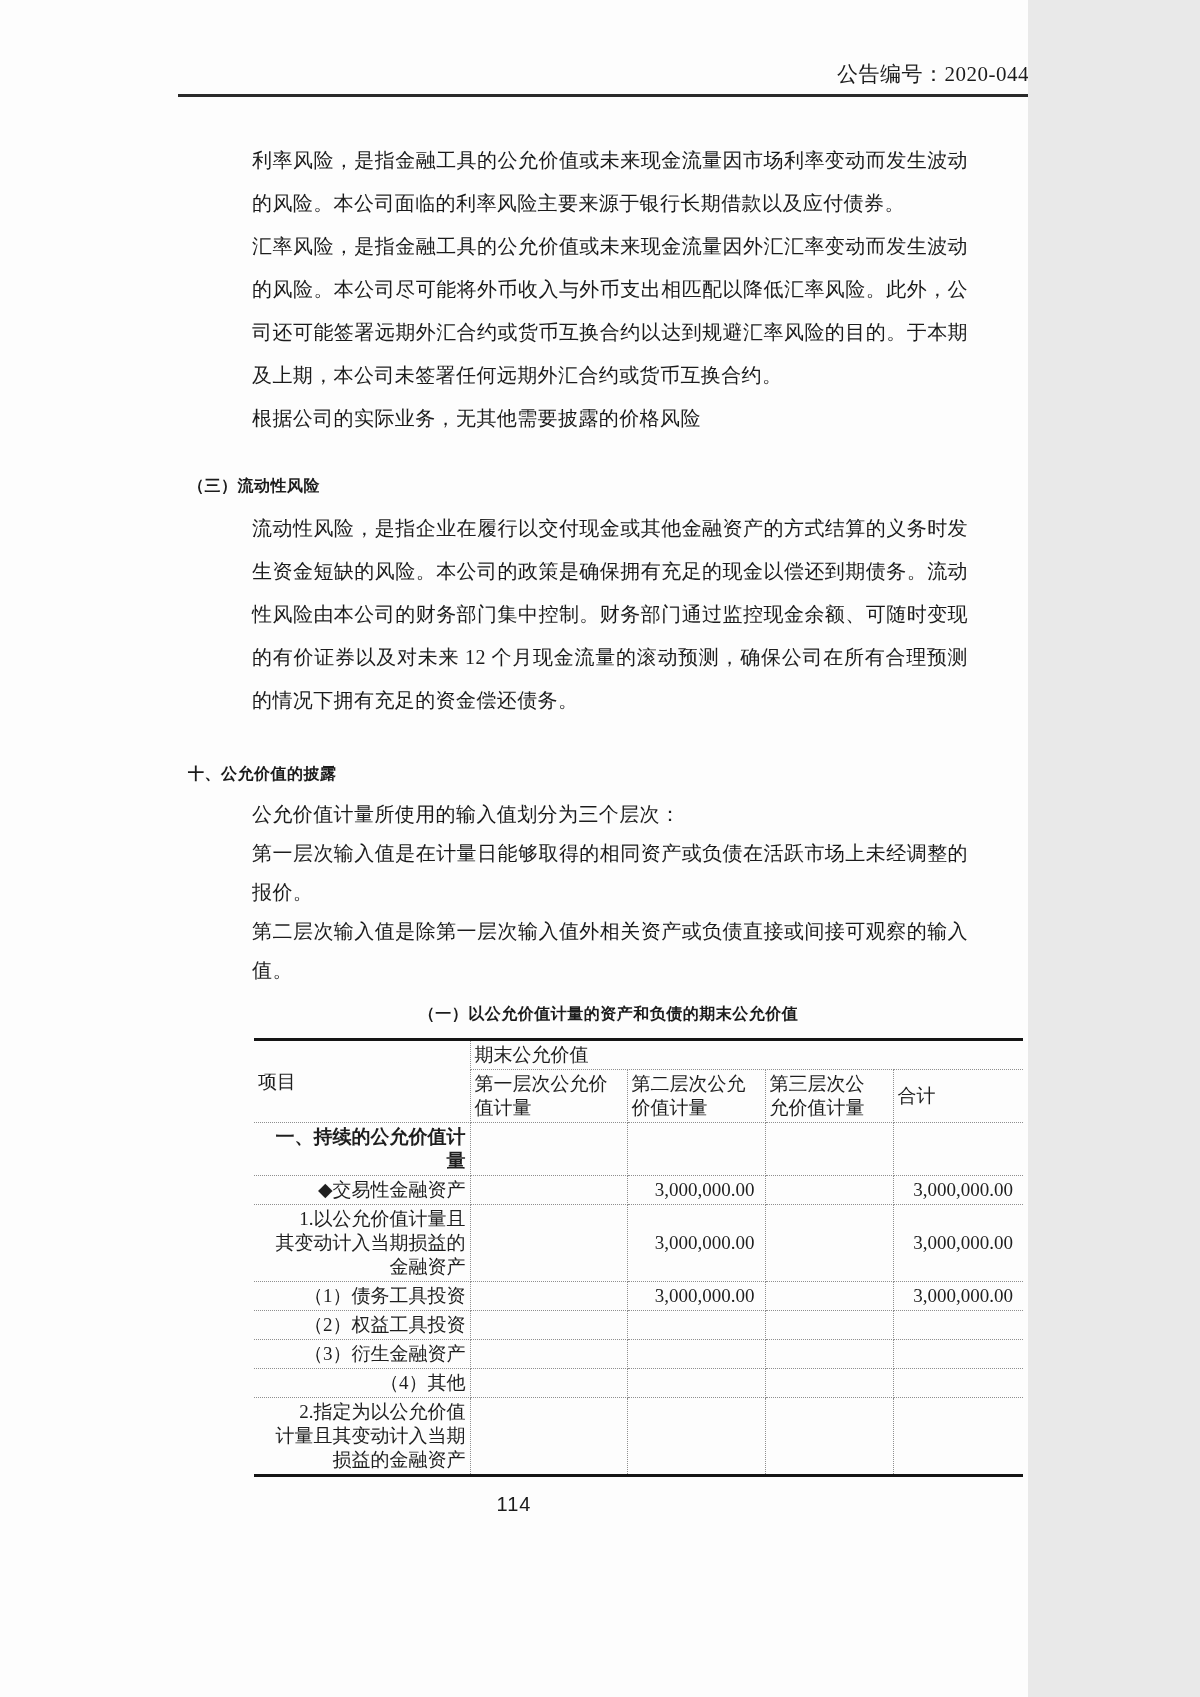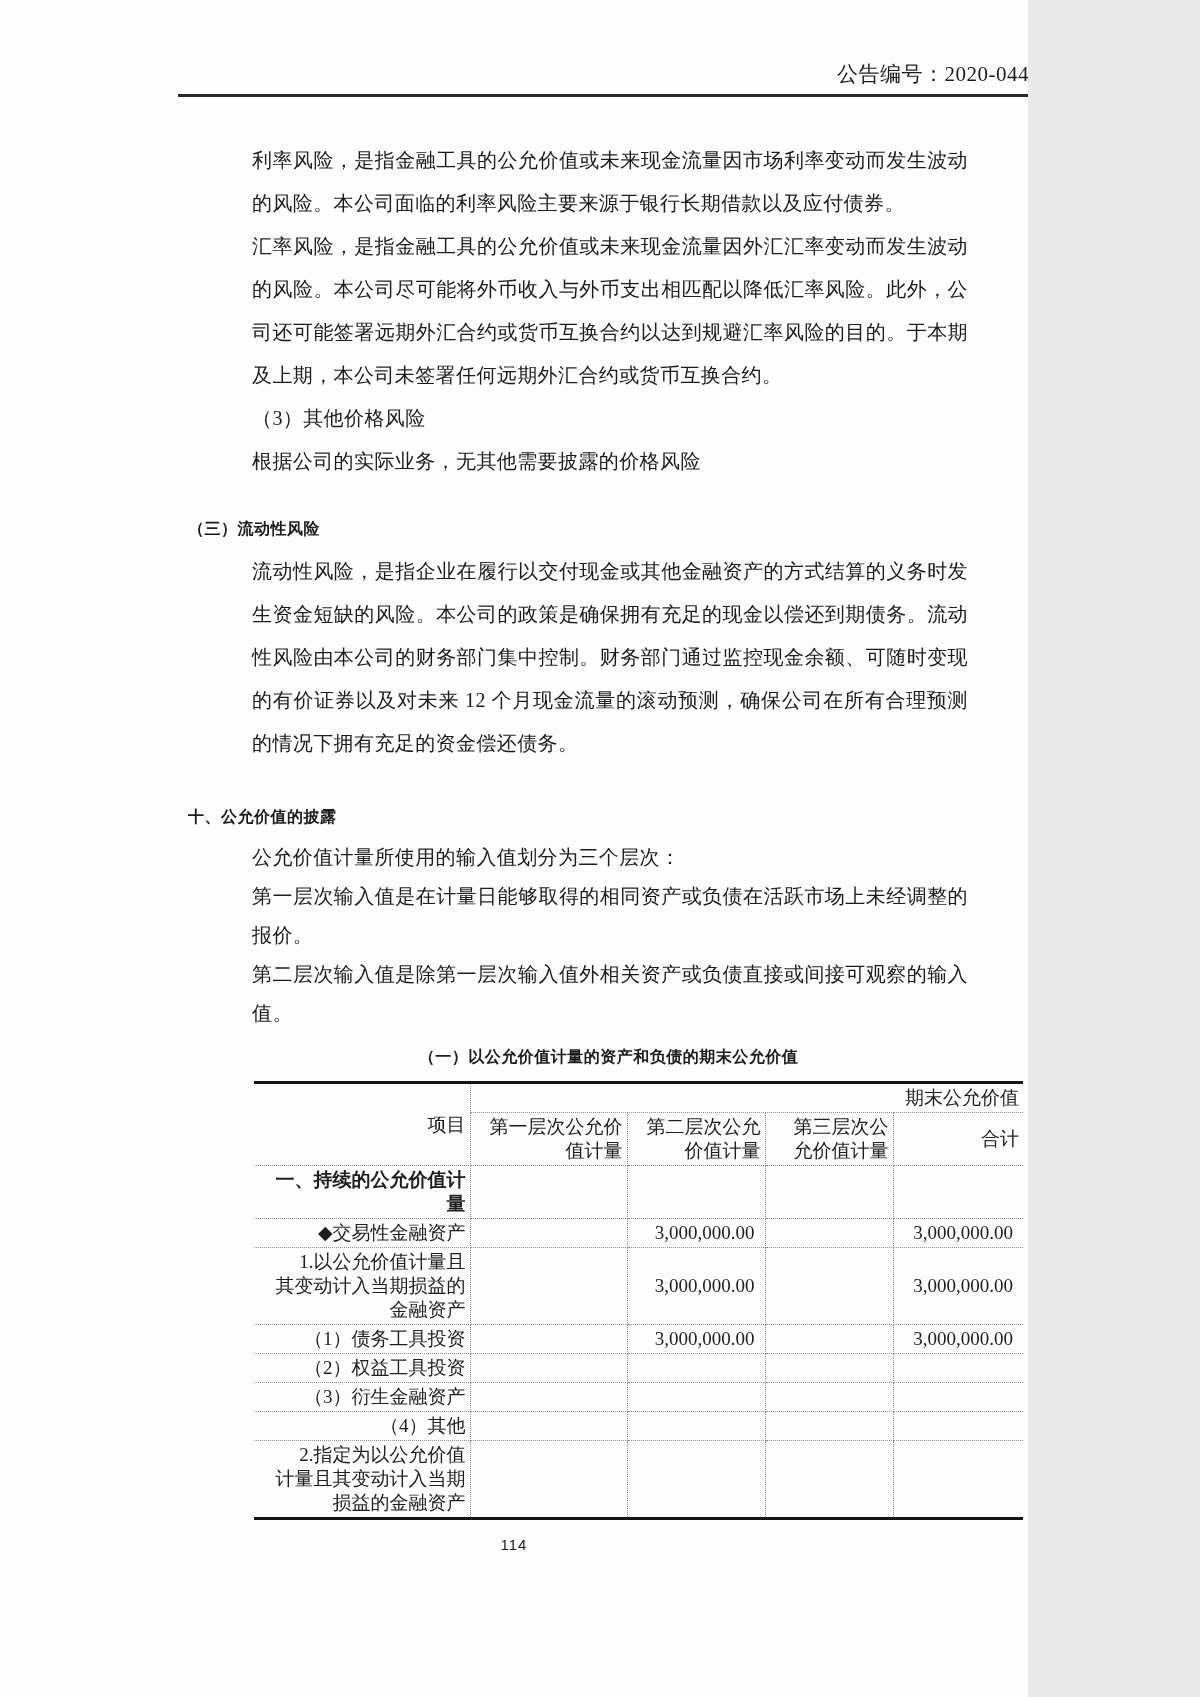--- a/index.html
+++ b/index.html
@@ -33,42 +33,41 @@
     margin-left:76px; margin-top:3px; width:769px; table-layout:fixed;
     border-collapse:collapse; border-top:3px solid #151515; border-bottom:3px solid #151515;
     font-size:19px; color:#1e1e1e;
   }
   .fvt td {
     border:1px dotted #8f8f8f; border-left:none; border-right:1px dotted #8f8f8f;
     line-height:24px; padding:2px 4px; vertical-align:middle;
     overflow:hidden;
   }
   .fvt tr td:last-child { border-right:none; }
-  .fvt td.hc { text-align:right; white-space:pre-line; }
+  .fvt td.hc { text-align:left; white-space:pre-line; }
   .fvt td.item { text-align:right; white-space:pre-line; padding-left:2px; }
   .fvt td.item.ind { padding-left:25px; }
   .fvt td.item.indfirst { text-indent:22px; }
   .fvt td.num { text-align:right; padding-right:10px; }
   .fvt .bold { font-weight:700; }
 
   
-  .footer { margin-top:16px; text-align:center; font-size:15px; font-family:"Liberation Sans","DejaVu Sans",sans-serif; letter-spacing:1px; }
+  .footer { margin-top:16px; text-align:center; font-size:20px; font-family:"Liberation Sans","DejaVu Sans",sans-serif; letter-spacing:1px; }
 </style>
 </head>
 <body>
 
 <div class="page">
   <div class="content">
 
     <div class="notice">公告编号：2020-044</div>
     <div class="rule"></div>
 
     <p class="para mt-a">利率风险，是指金融工具的公允价值或未来现金流量因市场利率变动而发生波动的风险。本公司面临的利率风险主要来源于银行长期借款以及应付债券。</p>
     <p class="para">汇率风险，是指金融工具的公允价值或未来现金流量因外汇汇率变动而发生波动的风险。本公司尽可能将外币收入与外币支出相匹配以降低汇率风险。此外，公司还可能签署远期外汇合约或货币互换合约以达到规避汇率风险的目的。于本期及上期，本公司未签署任何远期外汇合约或货币互换合约。</p>
-    <p class="subline">（3）其他价格风险</p>
     <p class="subline">根据公司的实际业务，无其他需要披露的价格风险</p>
 
     <p class="heading mt-f">（三）流动性风险</p>
     <p class="para">流动性风险，是指企业在履行以交付现金或其他金融资产的方式结算的义务时发生资金短缺的风险。本公司的政策是确保拥有充足的现金以偿还到期债务。流动性风险由本公司的财务部门集中控制。财务部门通过监控现金余额、可随时变现的有价证券以及对未来 12 个月现金流量的滚动预测，确保公司在所有合理预测的情况下拥有充足的资金偿还债务。</p>
 
     <p class="heading mt-h">十、公允价值的披露</p>
     <p class="subline fv">公允价值计量所使用的输入值划分为三个层次：</p>
     <p class="para fv">第一层次输入值是在计量日能够取得的相同资产或负债在活跃市场上未经调整的报价。</p>
     <p class="para fv">第二层次输入值是除第一层次输入值外相关资产或负债直接或间接可观察的输入值。</p>
 

